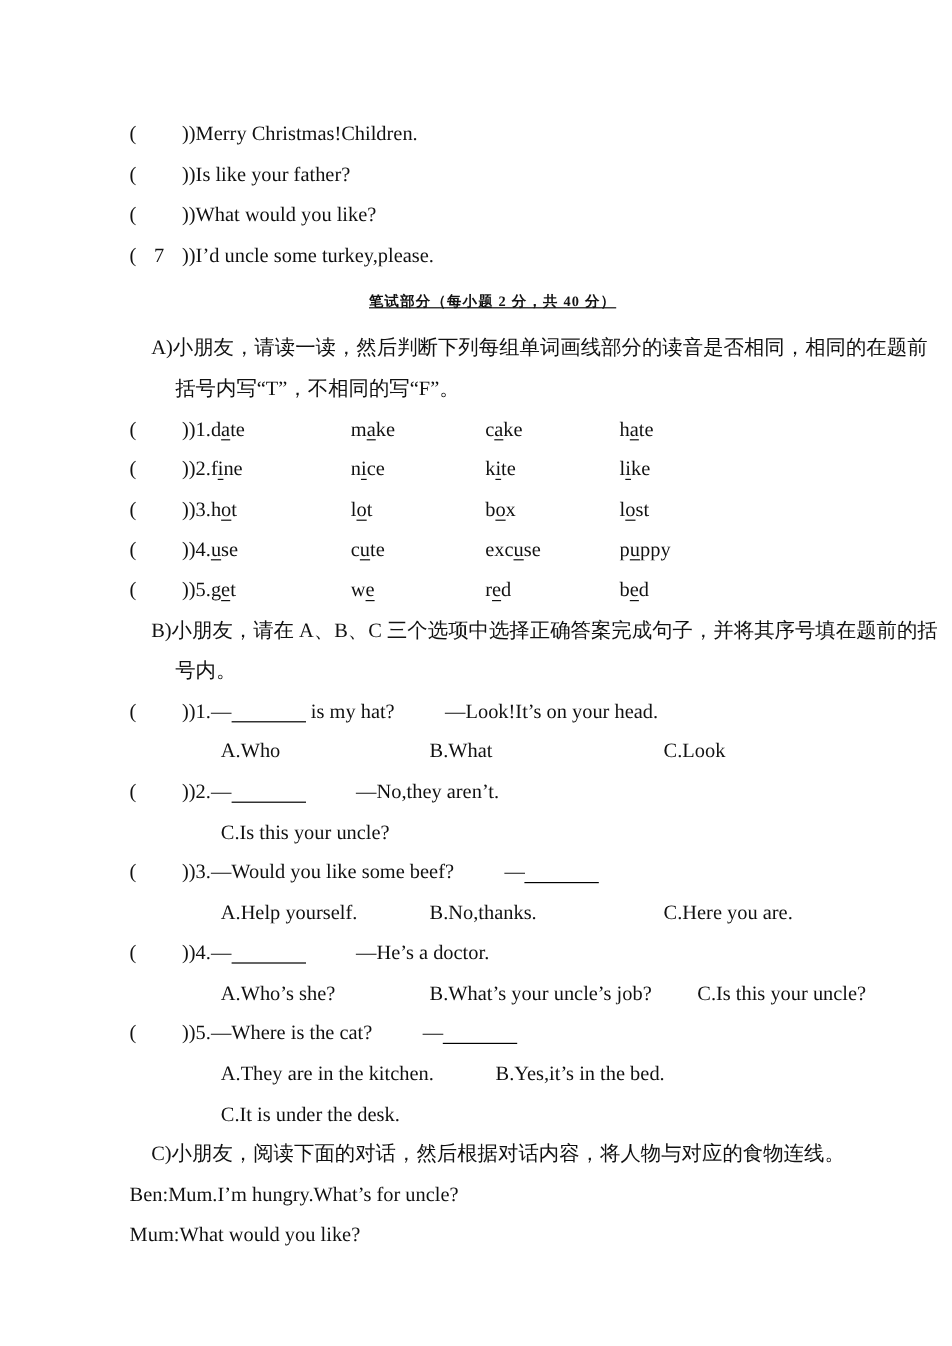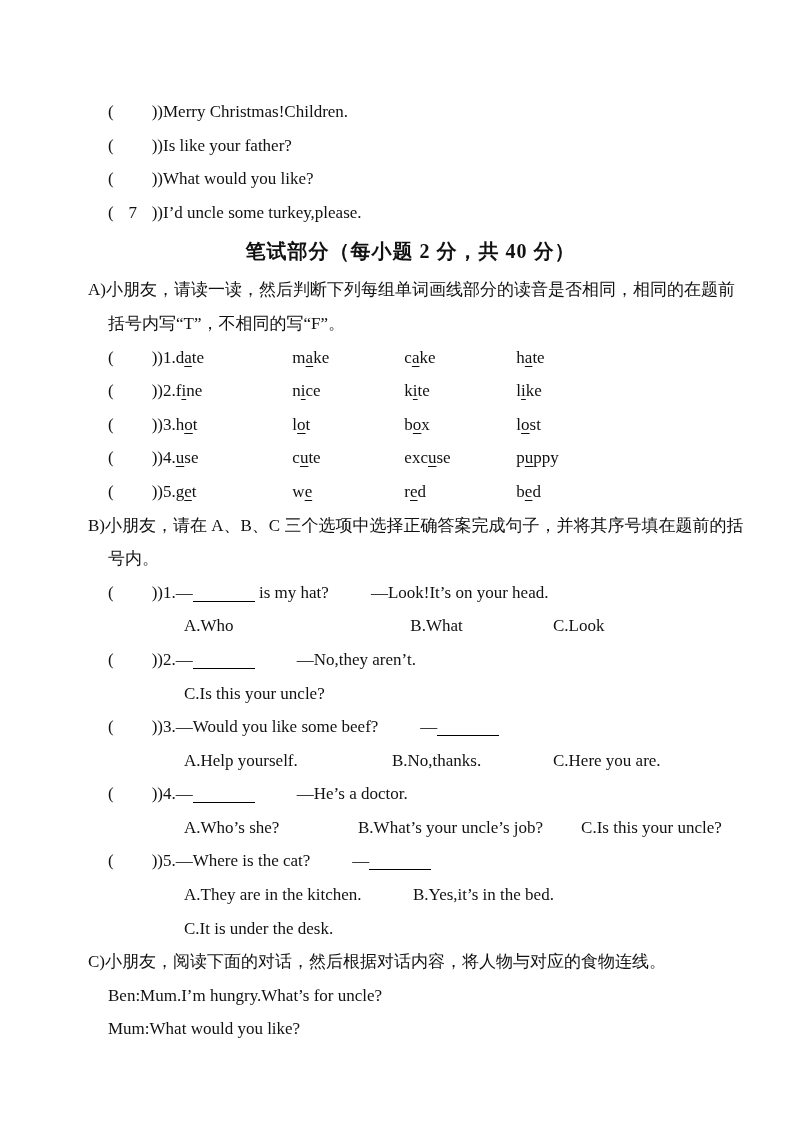--- a/index.html
+++ b/index.html
@@ -6,43 +6,44 @@
   html,body { width:793px; height:1122px; background:#ffffff; overflow:hidden; }
   body {
     font-family:"Liberation Serif","DejaVu Serif",serif;
     font-size:17px; color:#111;
   }
   .page { padding:95px 60px 0 88px; }
   .line { line-height:33.6px; white-space:nowrap; }
   .pgroup { margin-left:20px; }
   .ans { display:inline-block; width:38px; text-align:center; }
   .heading {
-    font-size:20px; font-weight:600; text-align:center;
+    font-size:12px; font-weight:600; text-align:center;
     line-height:44px; letter-spacing:1px;
     font-family:"Liberation Serif","DejaVu Serif",serif;
+    text-decoration:underline;
   }
-  .intro-line { line-height:33.6px; white-space:nowrap; }
+  .intro-line { line-height:33.6px; white-space:nowrap;margin-left:38px; }
   .intro-indent { padding-left:20px; }
   
   .phon-row .w { display:inline-block; }
   .phon-row .w1 { width:135px; }
   .phon-row .w2 { width:112px; }
   .phon-row .w3 { width:112px; }
   .u { text-decoration:underline; text-underline-offset:3px; }
   
   .qnum { }
   .utter + .utter { margin-left:42px; }
   .blank {
     display:inline-block; width:62px; height:16px;
     border-bottom:1.4px solid #000; vertical-align:-4px;
   }
   .optrow { margin-left:72px; }
   .optrow .opt { display:inline-block; padding-right:14px;margin-left:24px; }
   .optrow.cols3 .opt:nth-child(1) { min-width:150px; }
-  .optrow.cols3 .opt:nth-child(2) { min-width:171px;text-align:center; }
+  .optrow.cols3 .opt:nth-child(2) { min-width:171px; }
   .optrow.cols2 .opt:nth-child(1) { min-width:205px; }
   .dlg { margin-left:20px; }
 </style>
 </head>
 <body>
 
 <div class="page">
 
   <section id="listening-rows">
       <div class="line"><span class="pgroup"><span>(</span><span class="ans"></span><span>)</span></span><span>)Merry Christmas!Children.</span></div>

